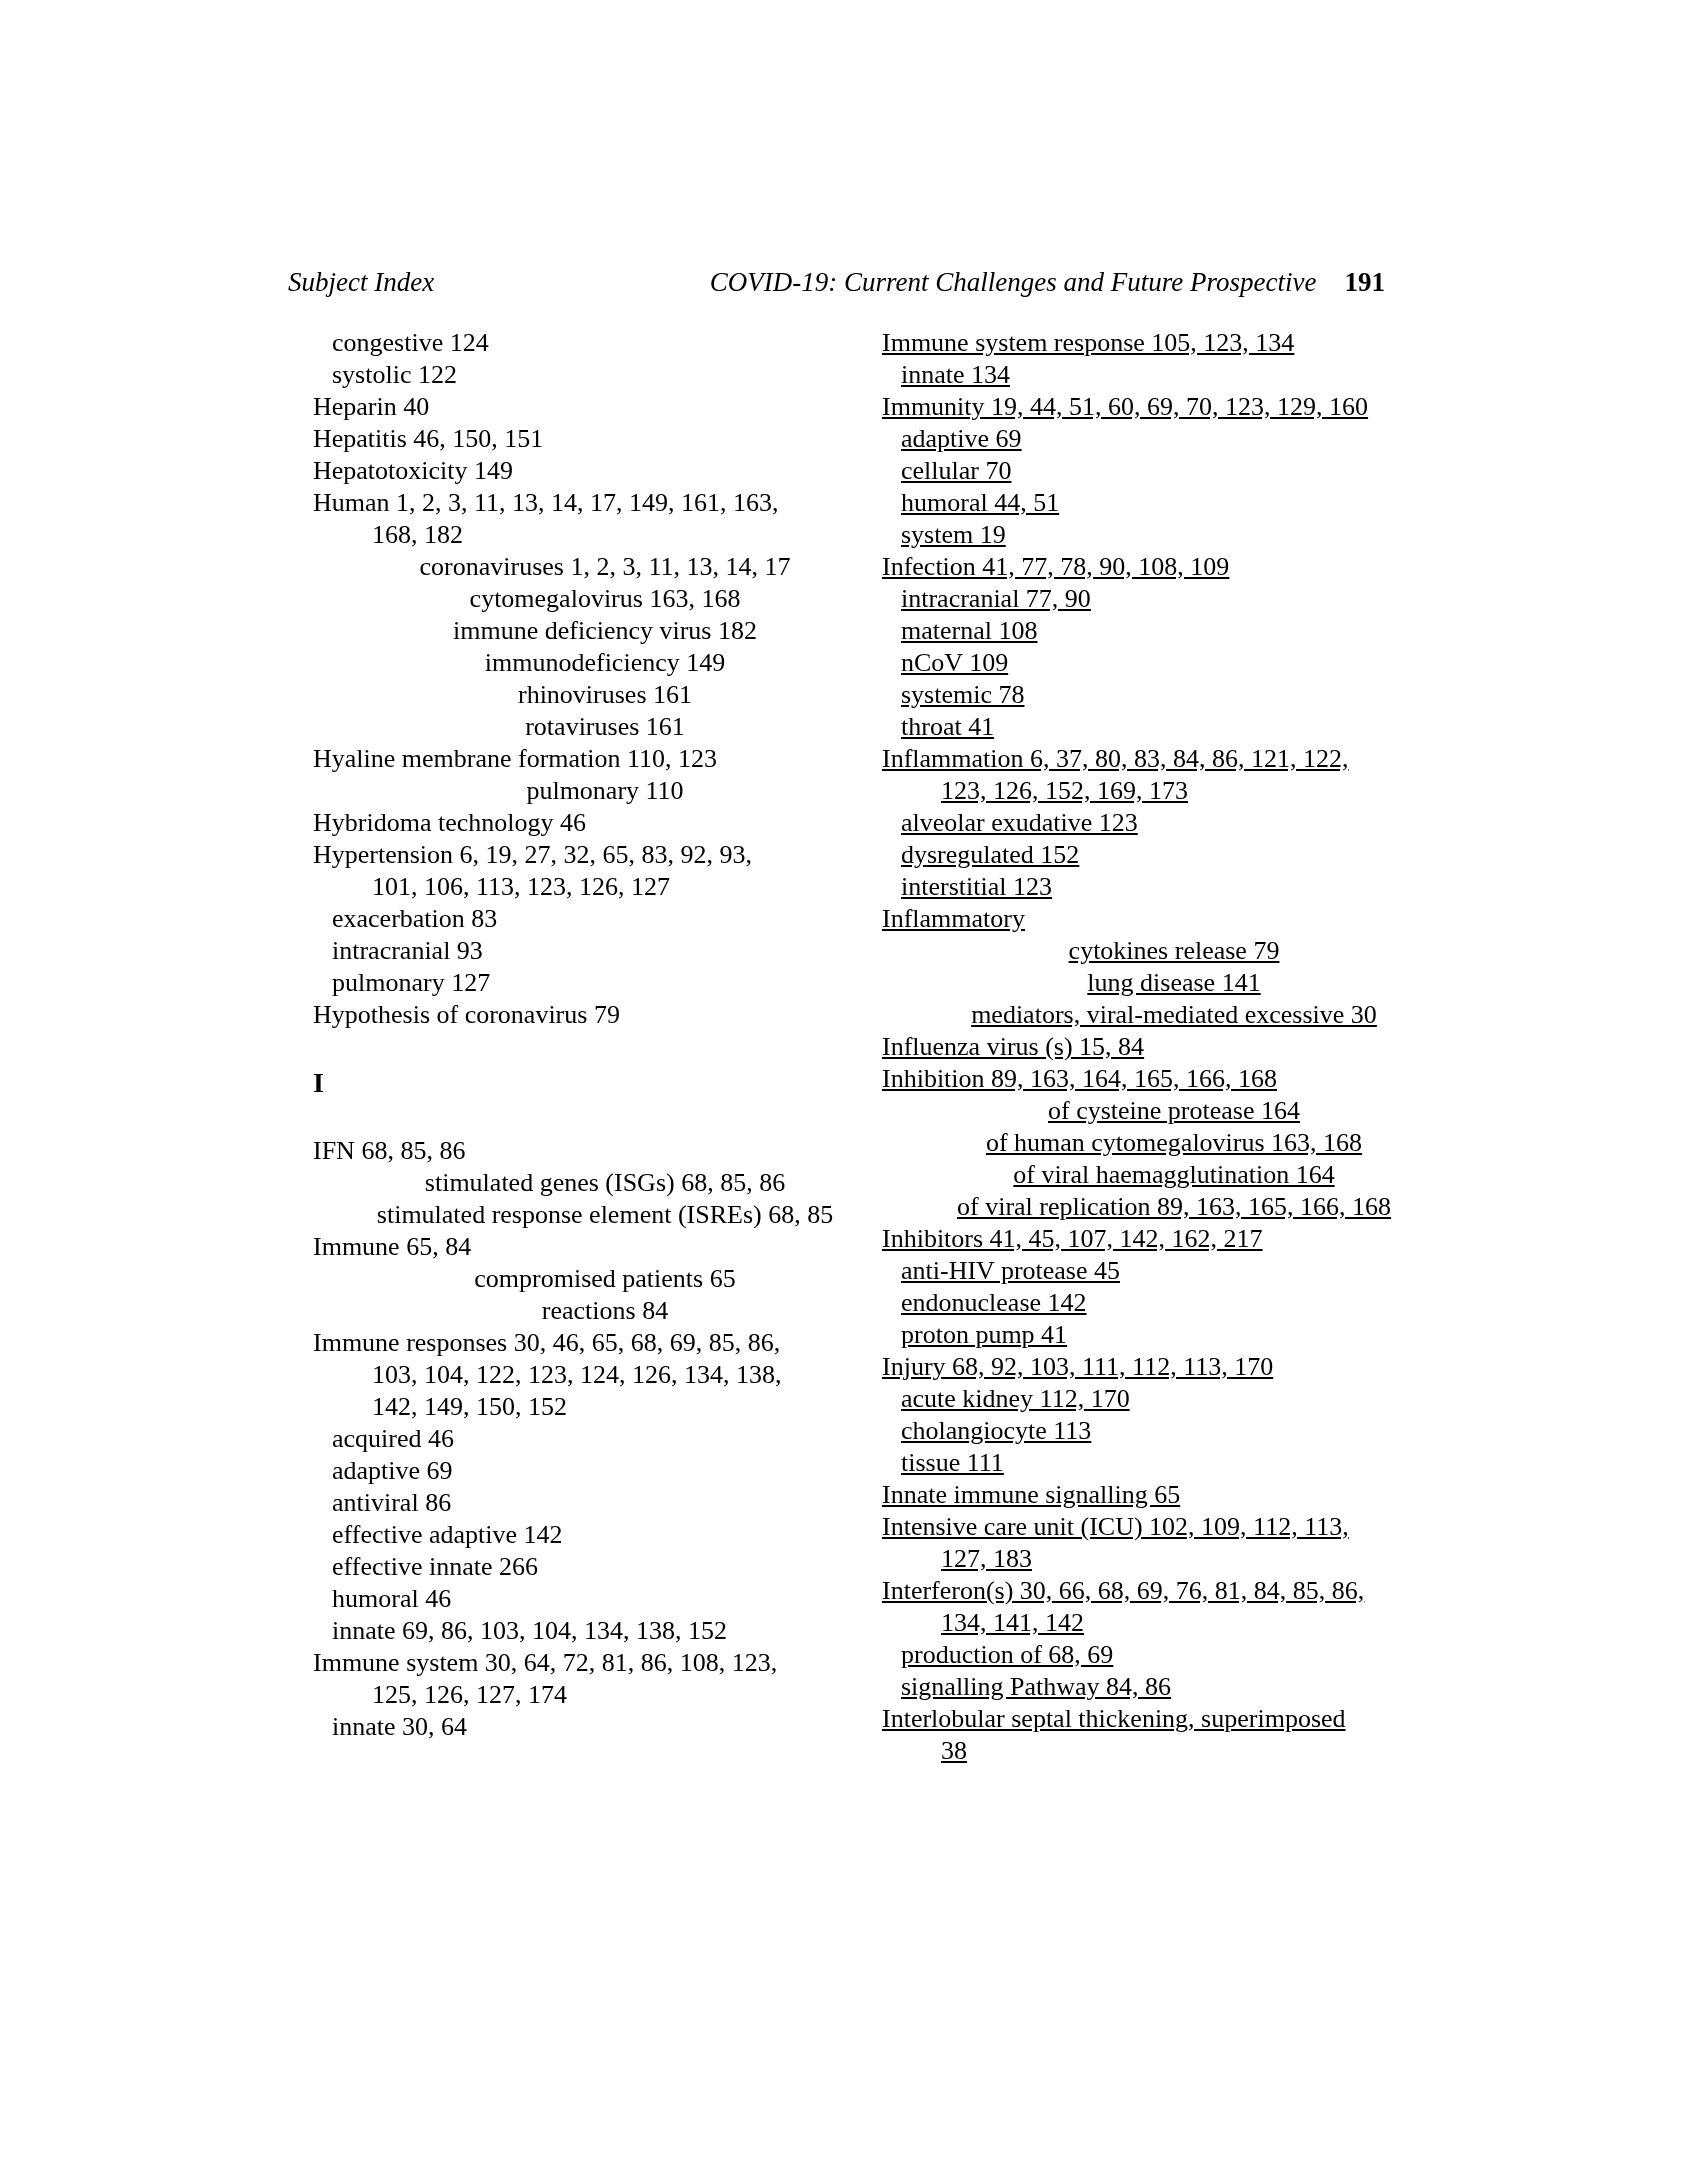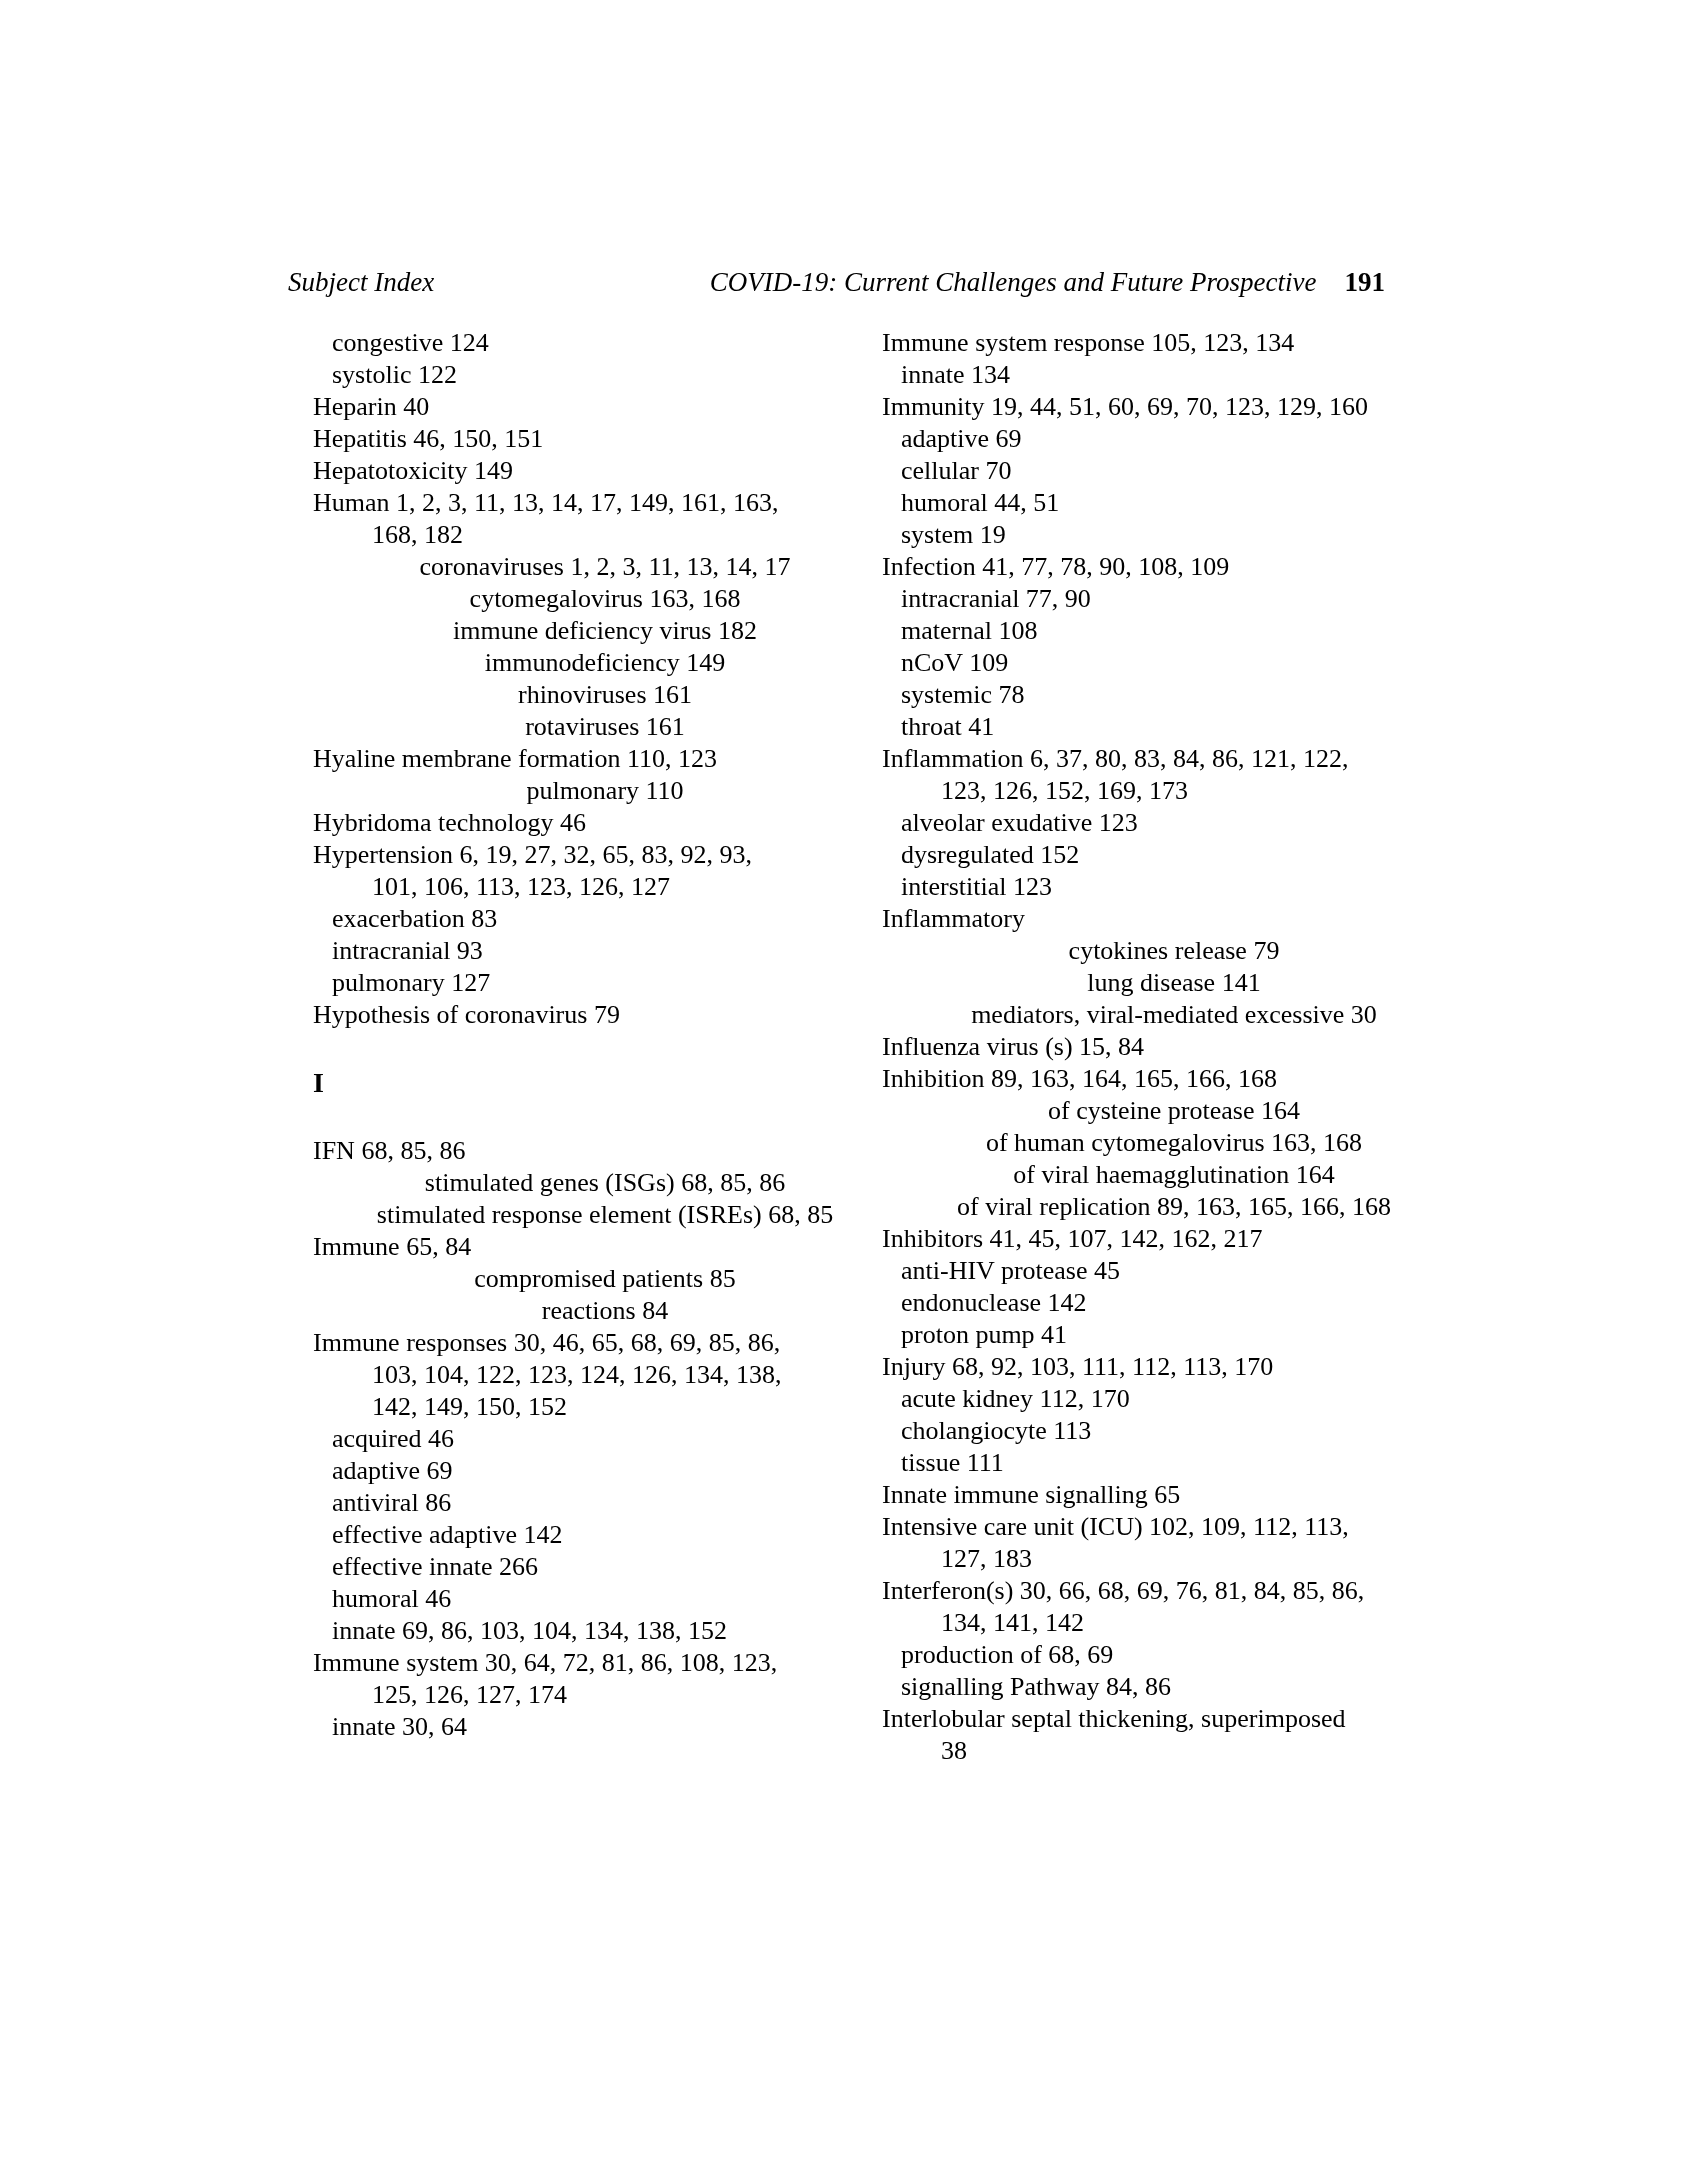--- a/index.html
+++ b/index.html
@@ -52,21 +52,21 @@
   }
   .col {
     position: absolute;
     top: 0;
     width: 554px;
     font-size: 26px;
     line-height: 32px;
     margin-left: 12px;
   }
   .col-left  { left: 301px; }
-  .col-right { left: 870px; }
+  .col-right { left: 870px; text-decoration: underline; }
   .line {
     white-space: nowrap;
   }
   .ind-0 { padding-left: 0; }
   .ind-1 { padding-left: 19px; }
   .ind-2 { padding-left: 30px; text-align: center; }
   .ind-3 { padding-left: 59px; }
   .blank { height: 36px; }
   .heading {
     font-weight: bold;
@@ -109,21 +109,21 @@
         <div class="line entry ind-1">intracranial 93</div>
         <div class="line entry ind-1">pulmonary 127</div>
         <div class="line entry ind-0">Hypothesis of coronavirus 79</div>
         <div class="line blank ind-0"></div>
         <div class="line heading ind-0">I</div>
         <div class="line blank ind-0"></div>
         <div class="line entry ind-0">IFN 68, 85, 86</div>
         <div class="line entry ind-2">stimulated genes (ISGs) 68, 85, 86</div>
         <div class="line entry ind-2">stimulated response element (ISREs) 68, 85</div>
         <div class="line entry ind-0">Immune 65, 84</div>
-        <div class="line entry ind-2">compromised patients 85</div>
+        <div class="line entry ind-2">compromised patients 65</div>
         <div class="line entry ind-2">reactions 84</div>
         <div class="line entry ind-0">Immune responses 30, 46, 65, 68, 69, 85, 86,</div>
         <div class="line entry ind-3">103, 104, 122, 123, 124, 126, 134, 138,</div>
         <div class="line entry ind-3">142, 149, 150, 152</div>
         <div class="line entry ind-1">acquired 46</div>
         <div class="line entry ind-1">adaptive 69</div>
         <div class="line entry ind-1">antiviral 86</div>
         <div class="line entry ind-1">effective adaptive 142</div>
         <div class="line entry ind-1">effective innate 266</div>
         <div class="line entry ind-1">humoral 46</div>

